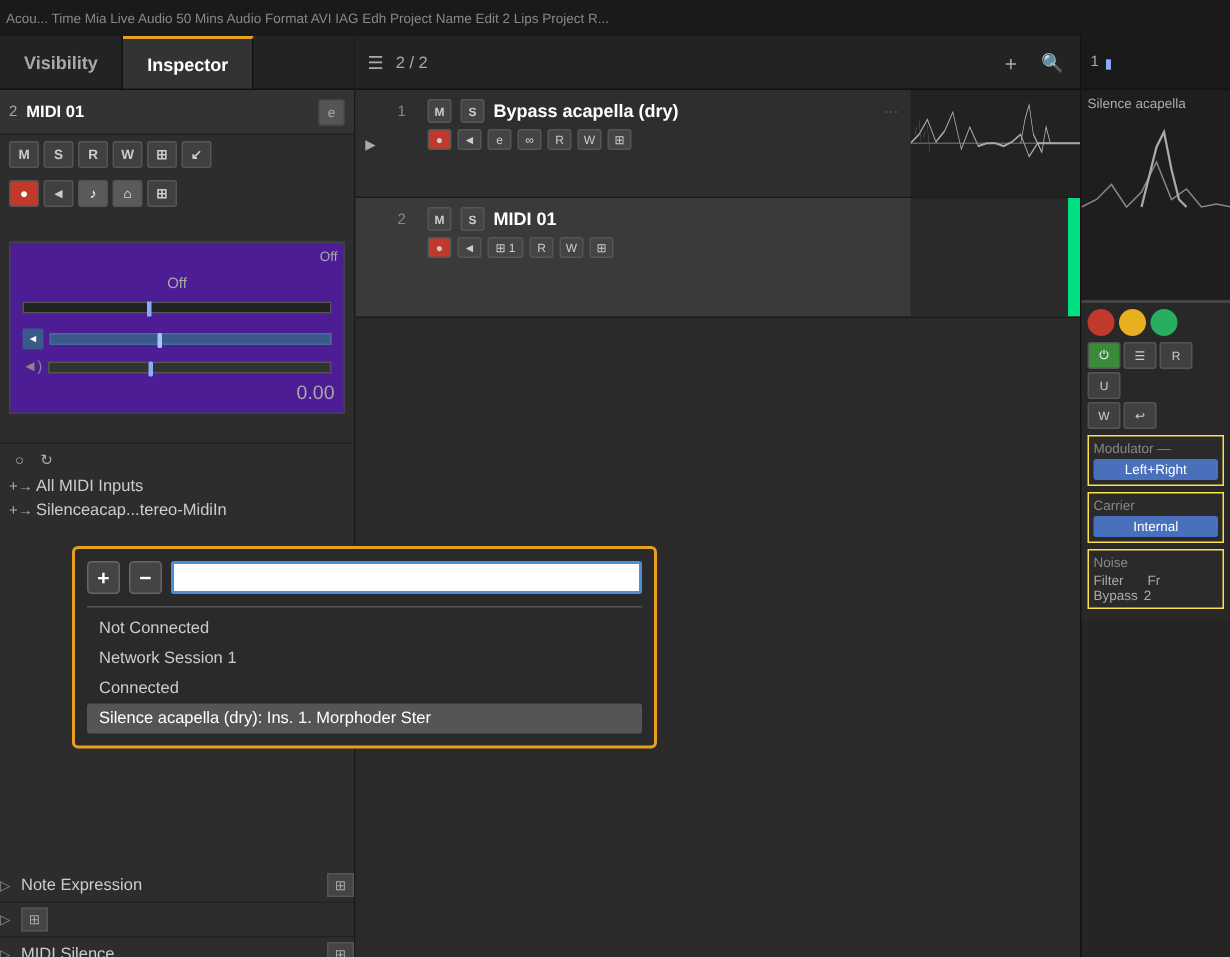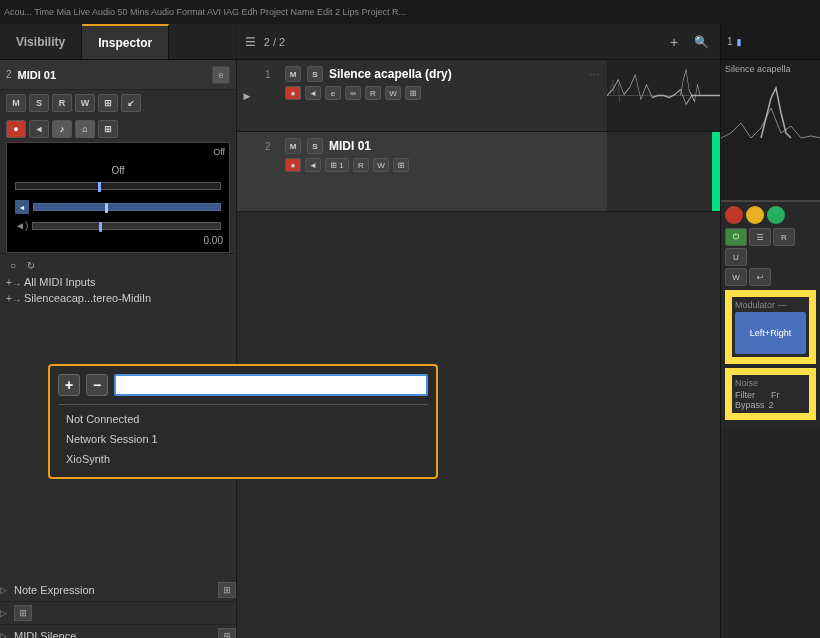--- a/index.html
+++ b/index.html
@@ -142,30 +142,30 @@
     .controls-row-2 {
       display: flex;
       align-items: center;
       padding: 3px 6px;
       gap: 3px;
       background: #2d2d2d;
       height: 26px;
     }
 
     .value-display {
-      font-size: 10px;
+      font-size: 13px;
       color: #aaa;
       text-align: right;
       padding-right: 2px;
     }
 
     
     .volpan-container {
-      background: #000000;
-      margin: 0 6px;
+      background: #4c1d95;
+      margin: 19px 6px;
       border: 1px solid #444;
       padding: 6px 4px;
       position: relative;
       min-height: 80px;
     }
 
     .off-right {
       position: absolute;
       right: 4px;
       top: 4px;
@@ -564,35 +564,35 @@
       display: flex;
       align-items: center;
       justify-content: center;
       font-size: 8px;
       cursor: pointer;
       color: #ccc;
     }
 
     .modulator-section {
       background: #2a2a2a;
-      border: 7px solid #fde047;
+      border: 1px solid #fde047;
       margin: 4px 0;
       padding: 3px;
     }
 
     .section-title {
       font-size: 9px;
       color: #888;
       margin-bottom: 2px;
     }
 
     .section-value {
       background: #4a70bb;
       border-radius: 2px;
-      padding: 16px 4px;
+      padding: 2px 4px;
       font-size: 9px;
       color: #fff;
       text-align: center;
     }
 
     .bottom-section-row {
       display: flex;
       align-items: center;
       gap: 4px;
       padding: 3px 0;
@@ -760,21 +760,24 @@
 
       <div class="popup-divider"></div>
 
       <div class="popup-item">
         <span>Not Connected</span>
       </div>
       <div class="popup-item">
         <span>Network Session 1</span>
       </div>
       <div class="popup-item">
-        <span>XioSynth</span>
+        <span>Connected</span>
+      </div>
+      <div class="popup-item selected">
+        <span>Silence acapella (dry): Ins. 1. Morphoder Ster</span>
       </div>
     </div>
 
     <div style="position:absolute; bottom:0; width:100%; background:#2d2d2d;">
       <div class="bottom-section-row">
         <span class="section-expand-icon">▷</span>
         <span class="section-name">Note Expression</span>
         <div class="section-right-btn">⊞</div>
       </div>
       <div class="bottom-section-row">
@@ -799,21 +802,21 @@
       <div class="search-btn">🔍</div>
     </div>
 
     <div class="track-row audio">
       <div style="width:20px; display:flex; align-items:center; justify-content:center; color:#aaa; font-size:9px;">▶</div>
       <div class="track-info">
         <div class="track-name-area">
           <span class="track-number-badge">1</span>
           <div class="mute-btn">M</div>
           <div class="solo-btn">S</div>
-          <span class="track-title">Silence acapella (dry)</span>
+          <span class="track-title">Bypass acapella (dry)</span>
           <span class="track-dots">···</span>
         </div>
         <div class="track-controls-row">
           <div class="small-btn red-dot">●</div>
           <div class="small-btn">◄</div>
           <div class="small-btn">e</div>
           <div class="small-btn">∞</div>
           <div class="small-btn">R</div>
           <div class="small-btn">W</div>
           <div class="small-btn">⊞</div>
@@ -899,20 +902,24 @@
       <div style="display:flex; gap:2px; margin-top:2px;">
         <div class="instr-ctrl-btn">W</div>
         <div class="instr-ctrl-btn">↩</div>
       </div>
 
       <div class="modulator-section">
         <div class="section-title">Modulator —</div>
         <div class="section-value">Left+Right</div>
       </div>
 
+      <div class="modulator-section">
+        <div class="section-title">Carrier</div>
+        <div class="section-value">Internal</div>
+      </div>
 
       <div class="modulator-section">
         <div class="section-title">Noise</div>
         <div style="display:flex; gap:16px; font-size:9px; color:#aaa;">
           <span>Filter</span>
           <span>Fr</span>
         </div>
         <div style="display:flex; gap:4px; font-size:9px; color:#aaa;">
           <span>Bypass</span>
           <span>2</span>

